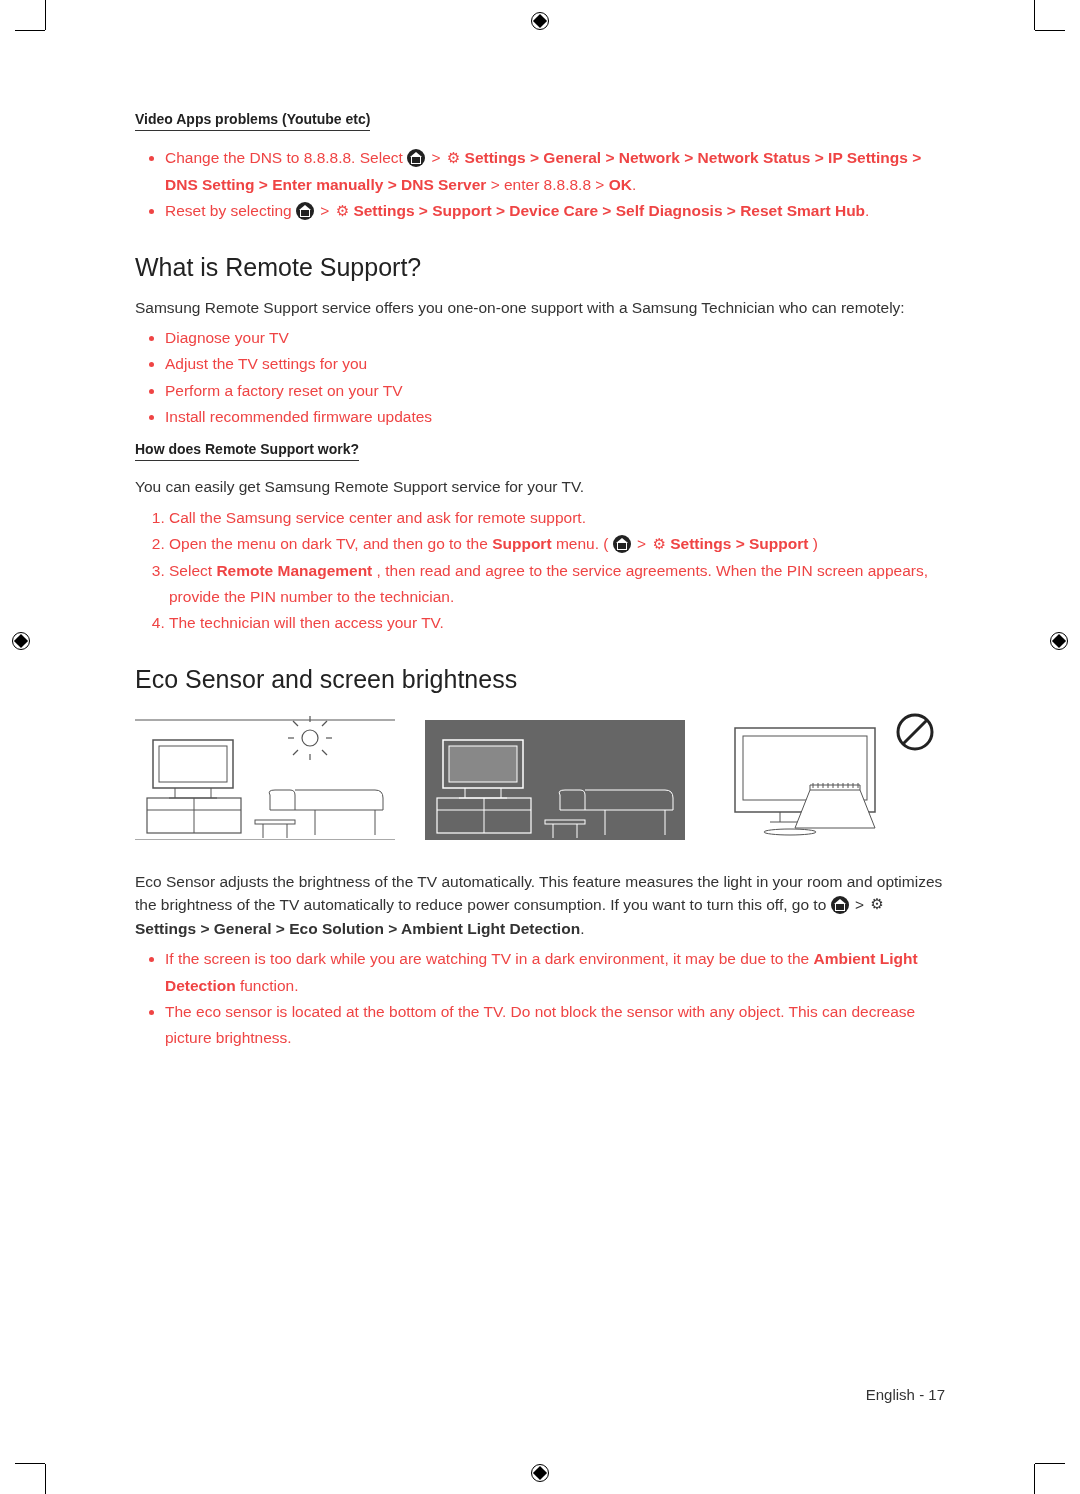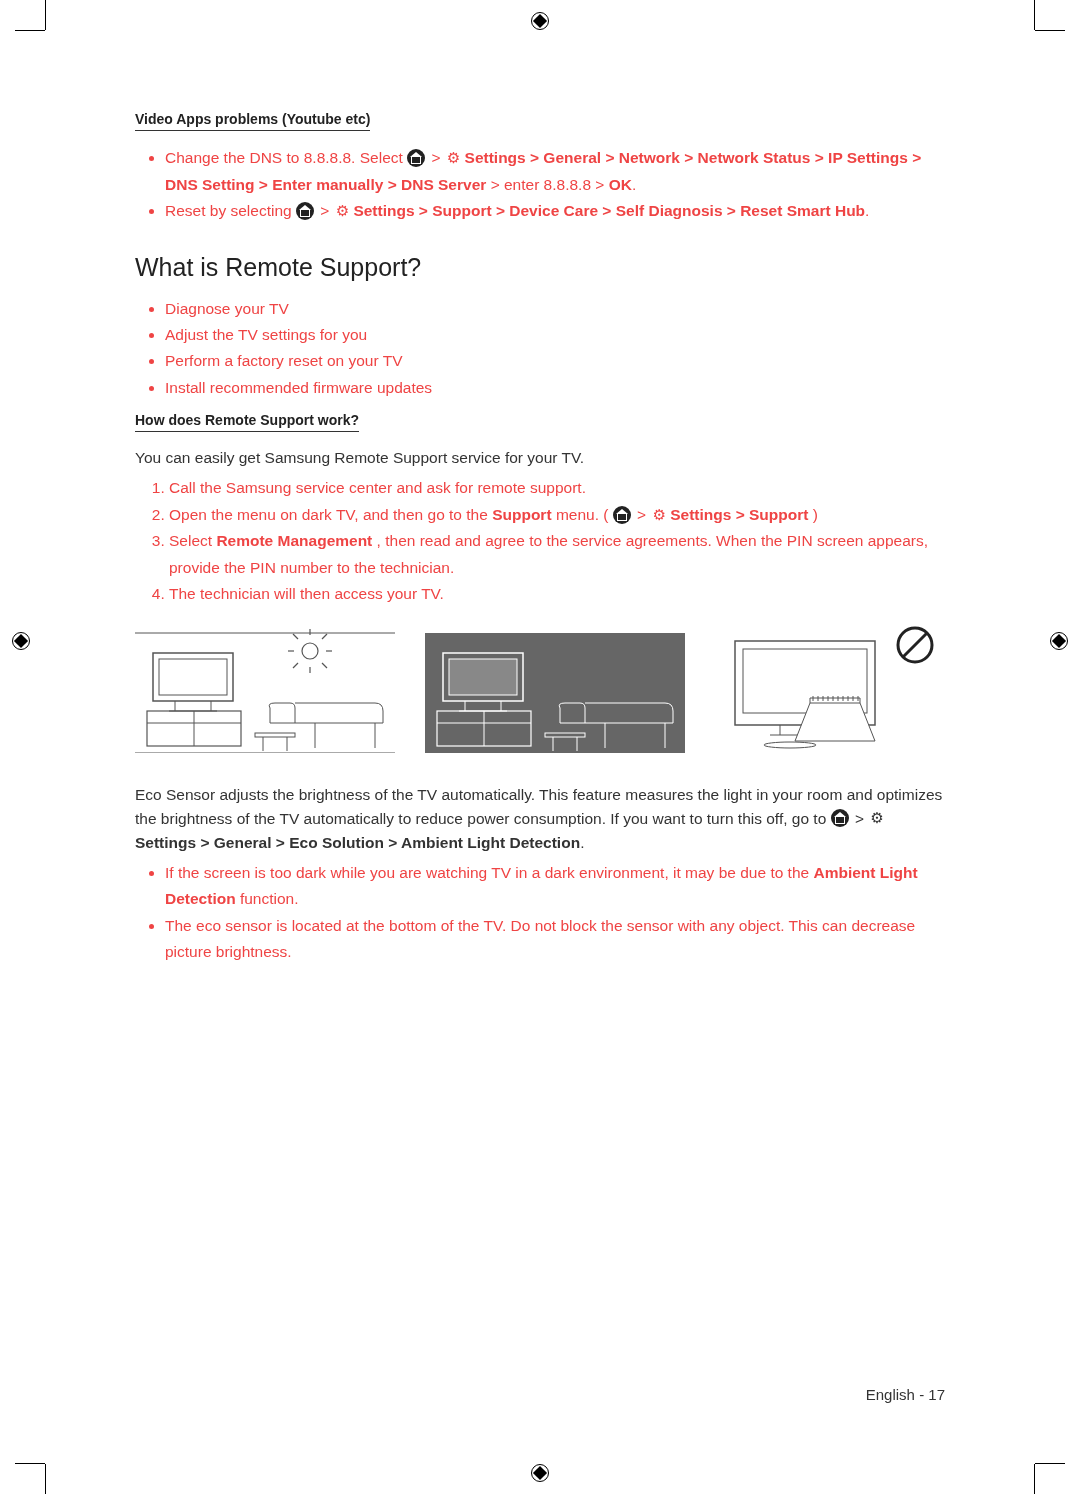--- a/index.html
+++ b/index.html
@@ -207,20 +207,21 @@
       <span>Reset by selecting </span>
       <span class="home-icon"></span>
       <span class="gt"> &gt; </span>
       <span class="gear-icon">⚙</span>
       <strong>Settings &gt; Support &gt; Device Care &gt; Self Diagnosis &gt; Reset Smart Hub</strong>.
     </li>
   </ul>
 
   
   <h2>What is Remote Support?</h2>
+  <p>Samsung Remote Support service offers you one-on-one support with a Samsung Technician who can remotely:</p>
   <ul>
     <li>Diagnose your TV</li>
     <li>Adjust the TV settings for you</li>
     <li>Perform a factory reset on your TV</li>
     <li>Install recommended firmware updates</li>
   </ul>
 
   
   <h3>How does Remote Support work?</h3>
   <p>You can easily get Samsung Remote Support service for your TV.</p>
@@ -238,20 +239,21 @@
     </li>
     <li>
       <span>Select </span>
       <strong>Remote Management</strong>
       <span>, then read and agree to the service agreements. When the PIN screen appears, provide the PIN number to the technician.</span>
     </li>
     <li>The technician will then access your TV.</li>
   </ol>
 
   
+  <h2>Eco Sensor and screen brightness</h2>
 
   <div class="illustration-row">
 
     <div class="illust-panel illust-1">
       <svg viewBox="0 0 260 130">
         <line x1="0" y1="10" x2="260" y2="10" stroke="#555" stroke-width="1"></line>
         <line x1="0" y1="130" x2="260" y2="130" stroke="#555" stroke-width="1"></line>
 
         <g stroke="#555" stroke-width="1.2" fill="none">
           <circle cx="175" cy="28" r="8"></circle>

